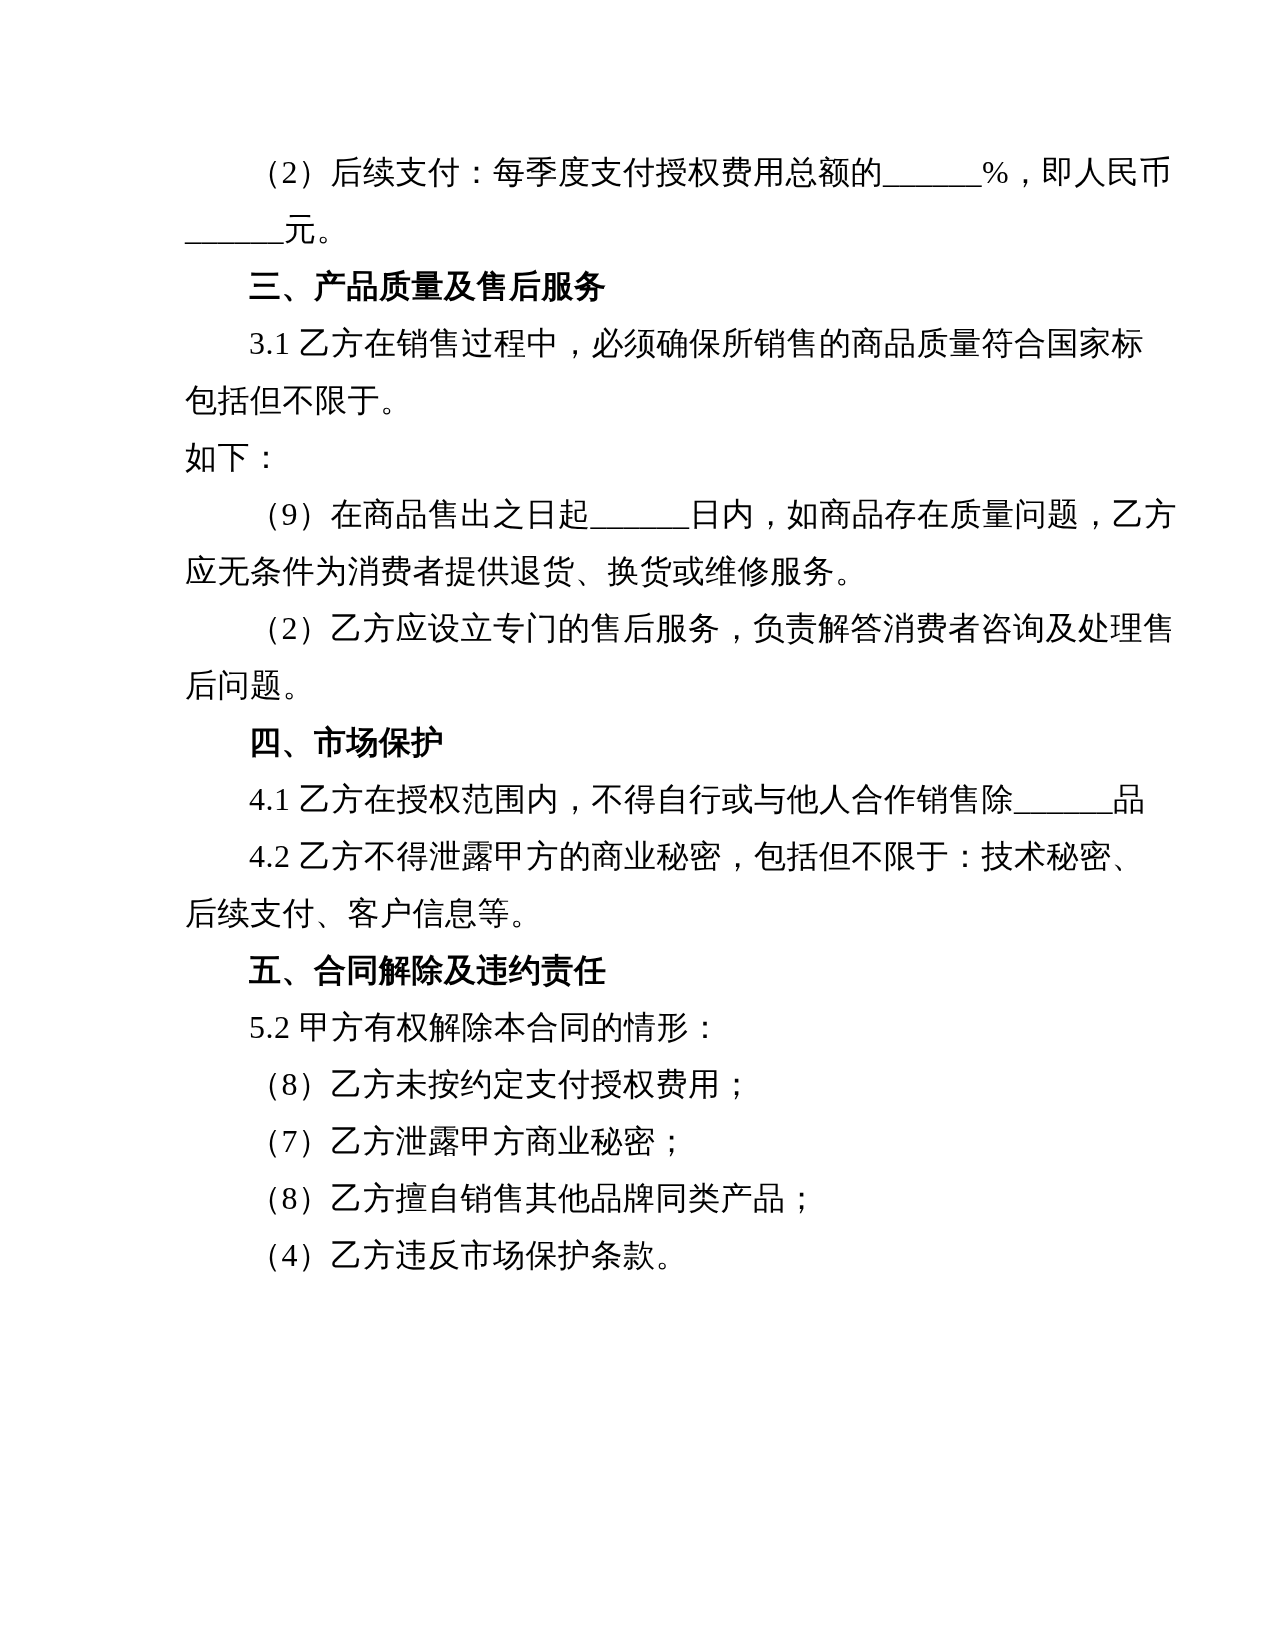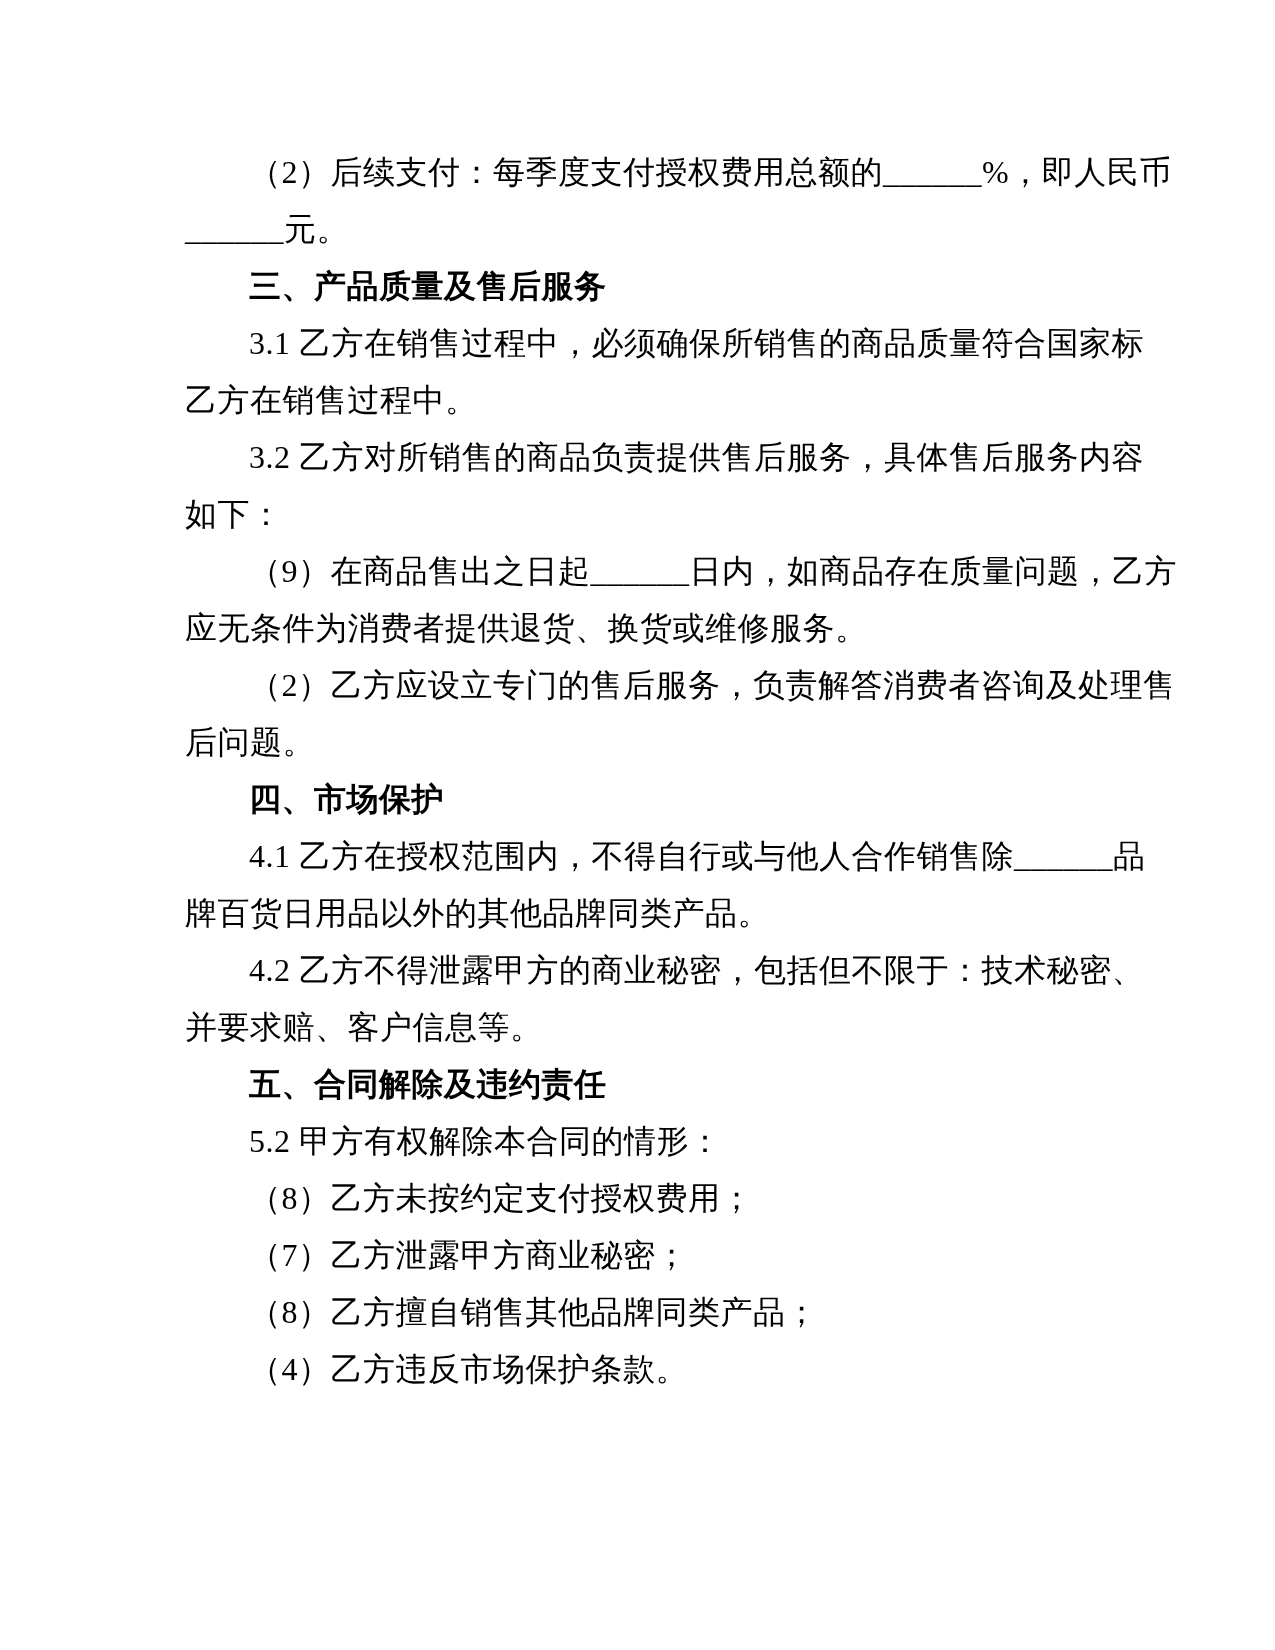--- a/index.html
+++ b/index.html
@@ -40,44 +40,42 @@
   <main class="doc">
       <p class="para body">
         <span class="line first">（2）后续支付：每季度支付授权费用总额的______%，即人民币</span>
         <span class="line">______元。</span>
       </p>
       <p class="para heading">
         <span class="line first">三、产品质量及售后服务</span>
       </p>
       <p class="para body">
         <span class="line first">3.1 乙方在销售过程中，必须确保所销售的商品质量符合国家标</span>
-        <span class="line">乙方在销售过程中。</span>
+        <span class="line">包括但不限于。</span>
       </p>
       <p class="para body">
-        <span class="line first">3.2 乙方对所销售的商品负责提供售后服务，具体售后服务内容</span>
         <span class="line">如下：</span>
       </p>
       <p class="para body">
         <span class="line first">（9）在商品售出之日起______日内，如商品存在质量问题，乙方</span>
         <span class="line">应无条件为消费者提供退货、换货或维修服务。</span>
       </p>
       <p class="para body">
         <span class="line first">（2）乙方应设立专门的售后服务，负责解答消费者咨询及处理售</span>
         <span class="line">后问题。</span>
       </p>
       <p class="para heading">
         <span class="line first">四、市场保护</span>
       </p>
       <p class="para body">
         <span class="line first">4.1 乙方在授权范围内，不得自行或与他人合作销售除______品</span>
-        <span class="line">牌百货日用品以外的其他品牌同类产品。</span>
       </p>
       <p class="para body">
         <span class="line first">4.2 乙方不得泄露甲方的商业秘密，包括但不限于：技术秘密、</span>
-        <span class="line">并要求赔、客户信息等。</span>
+        <span class="line">后续支付、客户信息等。</span>
       </p>
       <p class="para heading">
         <span class="line first">五、合同解除及违约责任</span>
       </p>
       <p class="para body">
         <span class="line first">5.2 甲方有权解除本合同的情形：</span>
       </p>
       <p class="para body">
         <span class="line first">（8）乙方未按约定支付授权费用；</span>
       </p>

